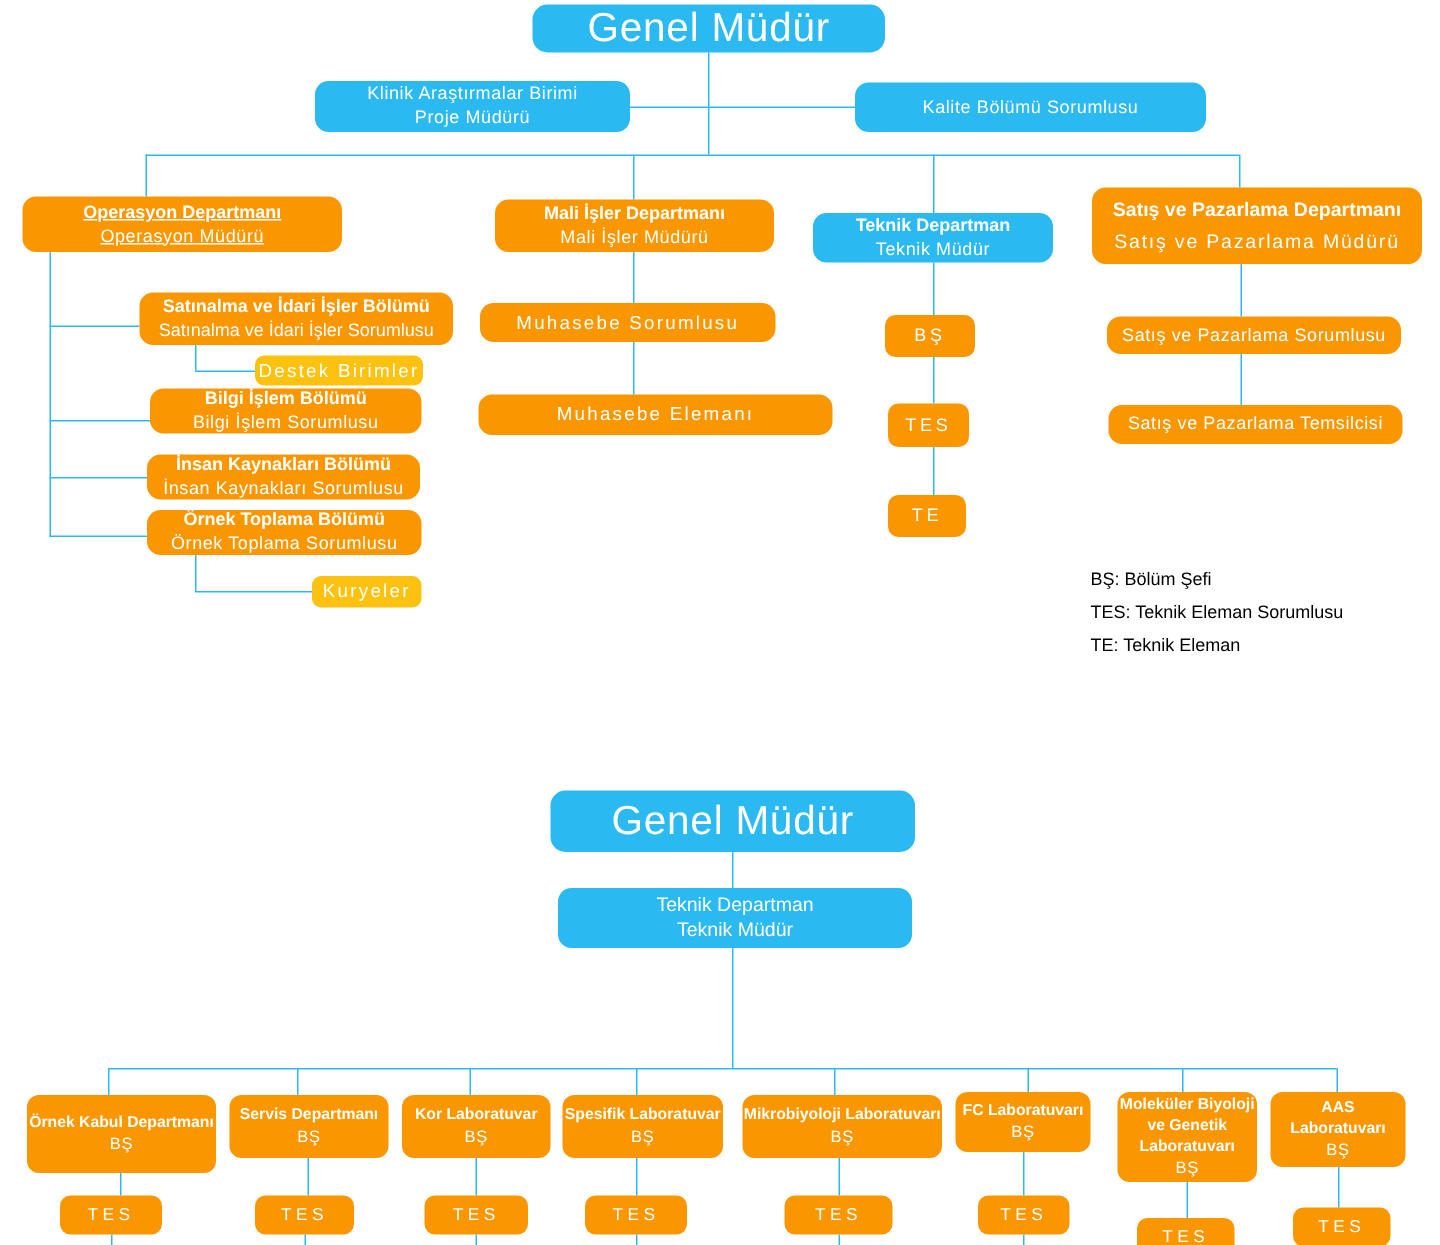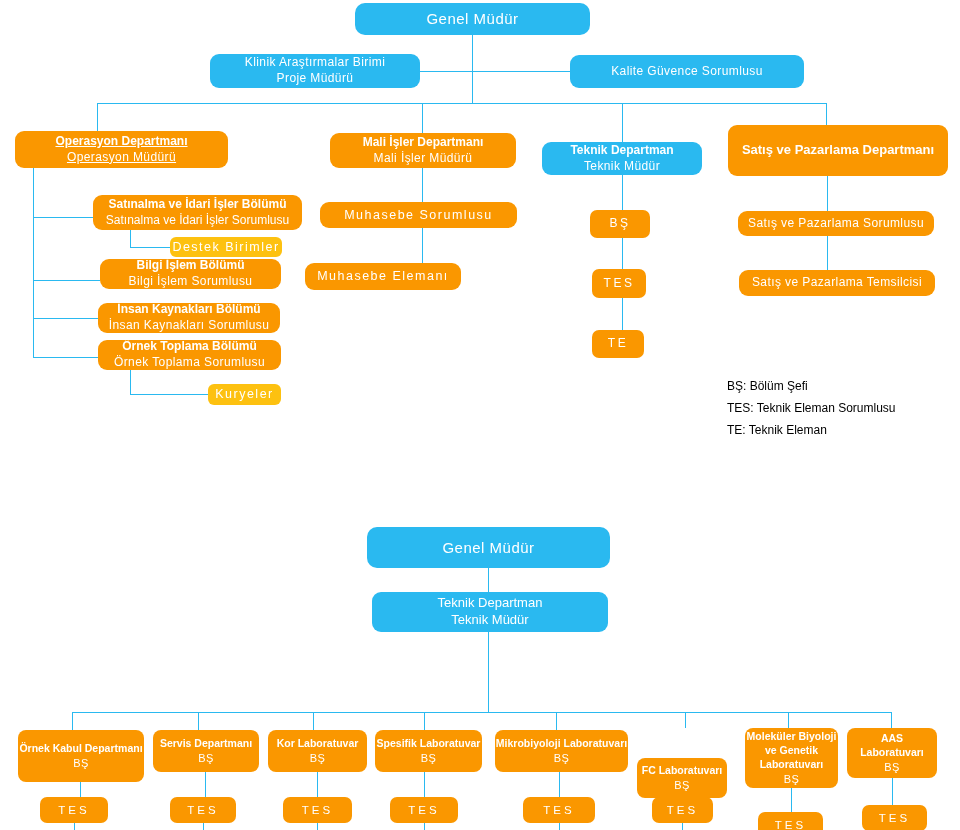--- a/index.html
+++ b/index.html
@@ -9,21 +9,21 @@
     font-family:"Liberation Sans", sans-serif;
   }
   .node {
     position:absolute; display:flex; flex-direction:column;
     align-items:center; justify-content:center; text-align:center;
     color:#ffffff; border-radius:9px; line-height:1.3;
   }
   .orange { background:#FA9700; }
   .blue   { background:#2AB9F0; }
   .yellow { background:#FDC110; }
-  .big  { font-size:15px; letter-spacing:0.5px; }
+  .big  { font-size:27px; letter-spacing:0.5px; }
   .t    { font-weight:bold; font-size:12px; }
   .s    { font-size:12px; letter-spacing:0.4px; }
   .t13  { font-weight:bold; font-size:13px; }
   .s13  { font-size:13px; letter-spacing:1.2px; }
   .one  { font-size:12.5px; letter-spacing:1.5px; }
   .tag  { font-size:12px; letter-spacing:2.5px; }
   .bt   { font-weight:bold; font-size:10.5px; line-height:1.32; }
   .bsub { font-size:11px; letter-spacing:0.5px; line-height:1.32; }
   .btag { font-size:11.5px; letter-spacing:3px; }
   .ln { position:absolute; background:#2AB9F0; }
@@ -59,40 +59,41 @@
 <div class="node blue big" style="left:355px;top:3px;width:235px;height:32px;border-radius:10px;">
   <div>Genel Müdür</div>
 </div>
 
 <div class="node blue" style="left:210px;top:54px;width:210px;height:34px;">
   <div class="s">Klinik Araştırmalar Birimi</div>
   <div class="s">Proje Müdürü</div>
 </div>
 
 <div class="node blue" style="left:570px;top:55px;width:234px;height:33px;">
-  <div class="s">Kalite Güvence Sorumlusu</div>
+  <div class="s">Kalite Bölümü Sorumlusu</div>
 </div>
 
 <div class="node orange" style="left:15px;top:131px;width:213px;height:37px;text-decoration:underline;">
   <div class="t">Operasyon Departmanı</div>
   <div class="s">Operasyon Müdürü</div>
 </div>
 
 <div class="node orange" style="left:330px;top:133px;width:186px;height:35px;">
   <div class="t">Mali İşler Departmanı</div>
   <div class="s">Mali İşler Müdürü</div>
 </div>
 
 <div class="node blue" style="left:542px;top:142px;width:160px;height:33px;">
   <div class="t">Teknik Departman</div>
   <div class="s">Teknik Müdür</div>
 </div>
 
 <div class="node orange" style="left:728px;top:125px;width:220px;height:51px;">
   <div class="t13">Satış ve Pazarlama Departmanı</div>
+  <div class="s13" style="margin-top:4px;">Satış ve Pazarlama  Müdürü</div>
 </div>
 
 <div class="node orange" style="left:93px;top:195px;width:209px;height:35px;">
   <div class="t">Satınalma ve İdari İşler Bölümü</div>
   <div class="s" style="letter-spacing:0;">Satınalma ve İdari İşler Sorumlusu</div>
 </div>
 
 <div class="node yellow" style="left:170px;top:237px;width:112px;height:20px;border-radius:6px;">
   <div class="one">Destek Birimler</div>
 </div>
@@ -113,21 +114,21 @@
 </div>
 
 <div class="node yellow" style="left:208px;top:384px;width:73px;height:21px;border-radius:6px;">
   <div class="one">Kuryeler</div>
 </div>
 
 <div class="node orange" style="left:320px;top:202px;width:197px;height:26px;">
   <div class="one">Muhasebe Sorumlusu</div>
 </div>
 
-<div class="node orange" style="left:305px;top:263px;width:156px;height:27px;">
+<div class="node orange" style="left:319px;top:263px;width:236px;height:27px;">
   <div class="one">Muhasebe Elemanı</div>
 </div>
 
 <div class="node orange" style="left:590px;top:210px;width:60px;height:28px;border-radius:7px;">
   <div class="tag">BŞ</div>
 </div>
 
 <div class="node orange" style="left:592px;top:269px;width:54px;height:29px;border-radius:7px;">
   <div class="tag">TES</div>
 </div>
@@ -216,21 +217,21 @@
 </div>
 
 <div class="node orange" style="left:495px;top:730px;width:133px;height:42px;border-radius:8px;">
   <div class="bt">Mikrobiyoloji Laboratuvarı</div>
   <div class="bsub">BŞ</div>
 </div>
 <div class="node orange" style="left:523px;top:797px;width:72px;height:26px;border-radius:7px;">
   <div class="btag">TES</div>
 </div>
 
-<div class="node orange" style="left:637px;top:728px;width:90px;height:40px;border-radius:8px;margin-top:30px;">
+<div class="node orange" style="left:637px;top:728px;width:90px;height:40px;border-radius:8px;">
   <div class="bt">FC Laboratuvarı</div>
   <div class="bsub">BŞ</div>
 </div>
 <div class="node orange" style="left:652px;top:797px;width:61px;height:26px;border-radius:7px;">
   <div class="btag">TES</div>
 </div>
 
 <div class="node orange" style="left:745px;top:728px;width:93px;height:60px;border-radius:8px;">
   <div class="bt">Moleküler Biyoloji</div>
   <div class="bt">ve Genetik</div>

